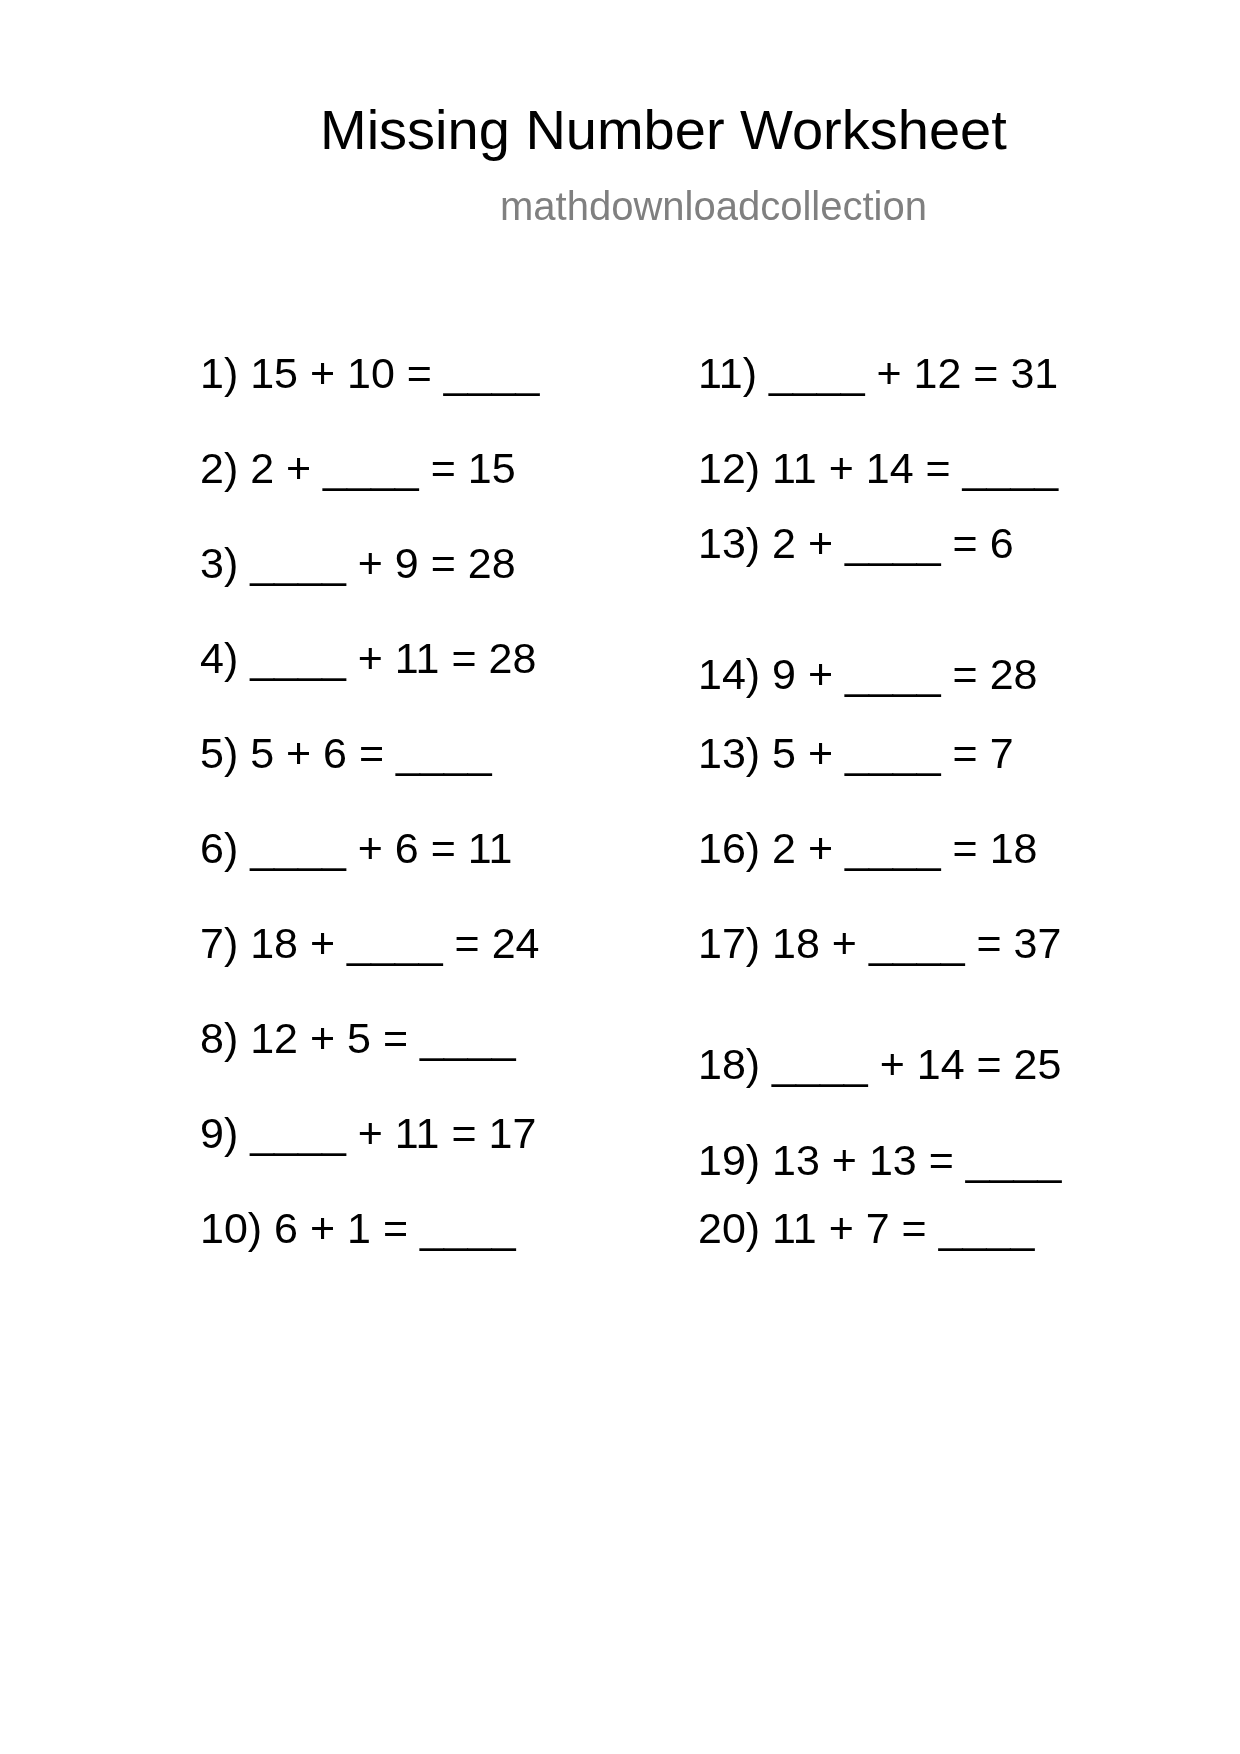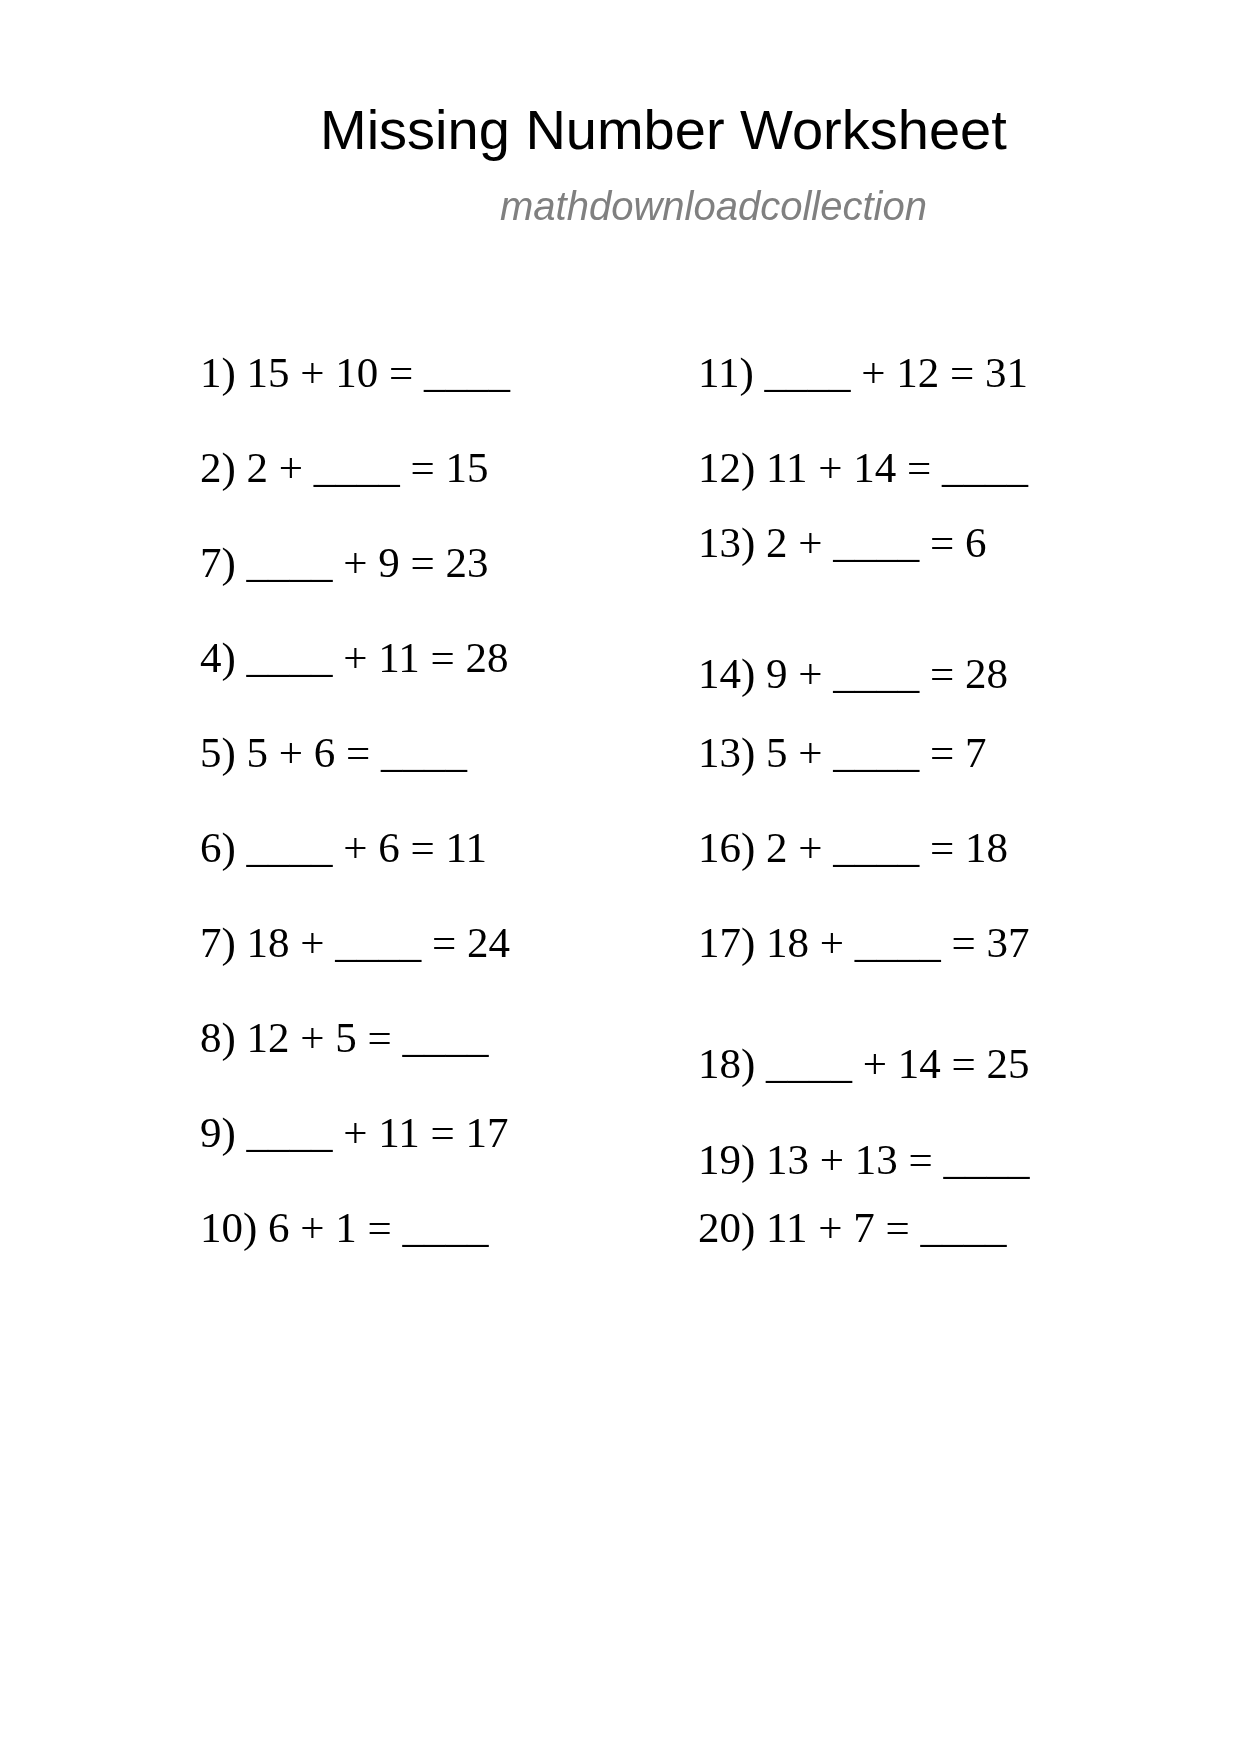--- a/index.html
+++ b/index.html
@@ -26,44 +26,42 @@
       margin-left: 20px;
     }
     .subtitle {
       position: absolute;
       left: 500px;
       top: 182px;
       font-size: 40px;
       line-height: 48px;
       white-space: nowrap;
       color: #808080;
-      font-style: italic;
     }
     .problem {
       position: absolute;
       font-size: 43px;
       line-height: 50px;
       white-space: nowrap;
       color: #000000;
-      font-family: Liberation Serif, serif;
     }
     .col-left { left: 200px; }
     .col-right { left: 698px; }
   </style>
 </head>
 <body>
 
 <div>
   <div class="title">Missing Number Worksheet</div>
   <div class="subtitle">mathdownloadcollection</div>
 
   <div>
     <div class="problem col-left" style="top:348px">1) 15 + 10 = ____</div>
     <div class="problem col-left" style="top:443px">2) 2 + ____ = 15</div>
-    <div class="problem col-left" style="top:538px">7) ____ + 9 = 23</div>
+    <div class="problem col-left" style="top:538px">3) ____ + 9 = 28</div>
     <div class="problem col-left" style="top:633px">4) ____ + 11 = 28</div>
     <div class="problem col-left" style="top:728px">5) 5 + 6 = ____</div>
     <div class="problem col-left" style="top:823px">6) ____ + 6 = 11</div>
     <div class="problem col-left" style="top:918px">7) 18 + ____ = 24</div>
     <div class="problem col-left" style="top:1013px">8) 12 + 5 = ____</div>
     <div class="problem col-left" style="top:1108px">9) ____ + 11 = 17</div>
     <div class="problem col-left" style="top:1203px">10) 6 + 1 = ____</div>
   </div>
 
   <div>

